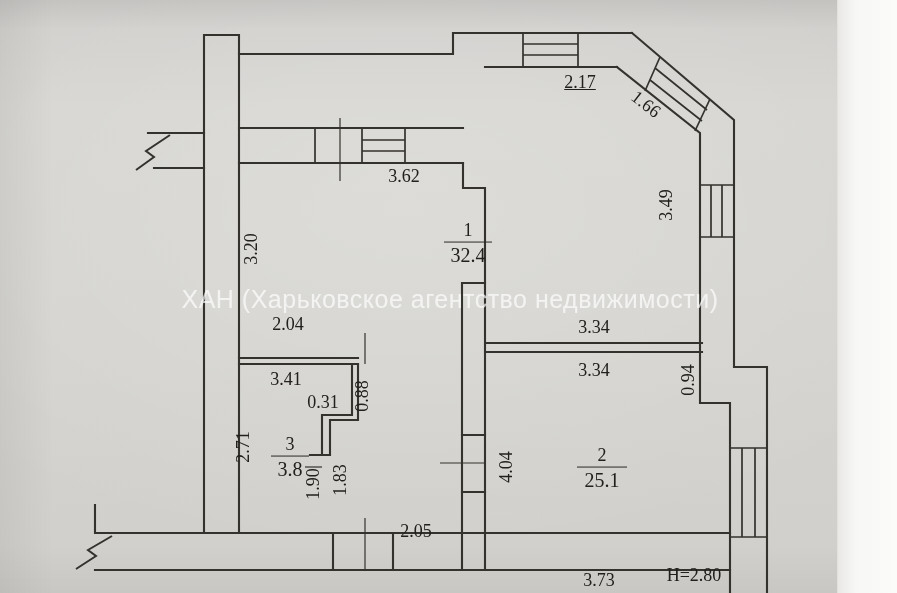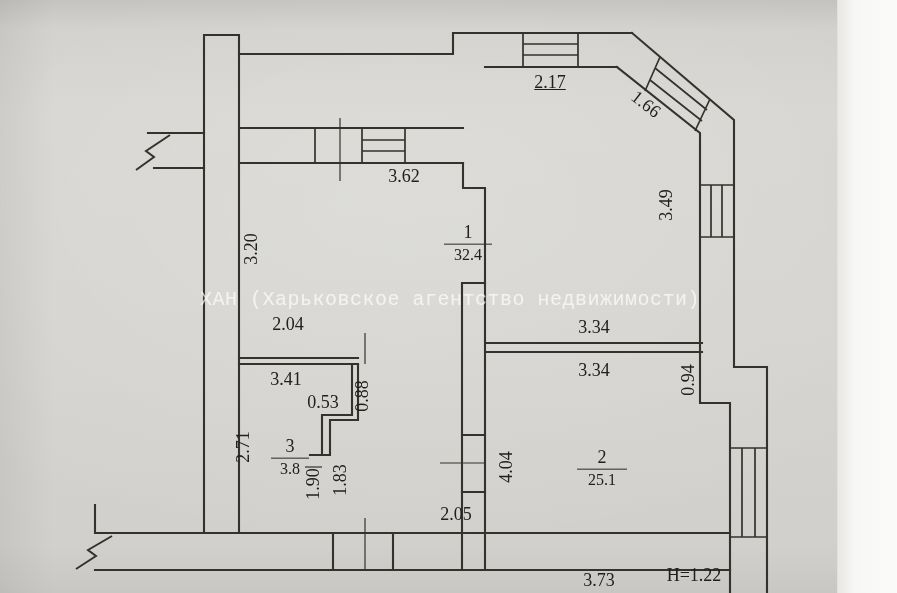--- a/index.html
+++ b/index.html
@@ -21,24 +21,24 @@
   svg{position:absolute;left:0;top:0;}
   .wall{stroke:#34322d;stroke-width:2.1;fill:none;stroke-linecap:square;}
   .win{stroke:#34322d;stroke-width:1.7;fill:none;}
   .tick{stroke:#34322d;stroke-width:1.2;fill:none;}
   .brk{stroke:#34322d;stroke-width:2;fill:none;stroke-linejoin:miter;}
   .dim-label{position:absolute;color:#21201d;font-size:18px;line-height:1;
          white-space:nowrap;transform:translate(-50%,-50%);}
   .room-label{position:absolute;transform:translate(-50%,-50%);text-align:center;color:#21201d;}
   .room-label .num{font-size:18px;line-height:1.05;}
   .room-label .bar{height:0;border-top:1.7px solid #2b2a26;margin:2px auto 2px auto;}
-  .room-label .area{font-size:16px;line-height:1.05;}
+  .room-label .area{font-size:20px;line-height:1.05;}
   #watermark{position:absolute;left:450px;top:299px;transform:translate(-50%,-50%);
-         font-family:Liberation Mono, monospace;
-         font-size:20px;letter-spacing:0.5px;white-space:nowrap;
+         font-family:Liberation Sans, sans-serif;
+         font-size:25px;letter-spacing:0.5px;white-space:nowrap;
          color:rgba(255,255,255,0.60);text-shadow:0 0 1px rgba(255,255,255,0.25);}
 </style>
 </head>
 <body>
 
 <div id="photo">
   <div id="paper-shading"></div>
 
   <svg width="897" height="593" viewBox="0 0 897 593">
     <g>
@@ -92,39 +92,39 @@
 
     <g>
       <path class="brk" d="M136,170 L154,157 L146,151 L170,135"></path>
       <path class="brk" d="M76,569 L96,556 L88,550 L112,536"></path>
     </g>
   </svg>
 
   <div id="watermark">ХАН (Харьковское агентство недвижимости)</div>
 
   <div id="labels-layer">
-      <div class="dim-label" style="left: 550px; top: 82px; transform: translate(-50%, -50%) rotate(0deg); text-decoration: underline;">2.17</div>
+      <div class="dim-label" style="left: 580px; top: 82px; transform: translate(-50%, -50%) rotate(0deg); text-decoration: underline;">2.17</div>
       <div class="dim-label" style="left: 646px; top: 104px; transform: translate(-50%, -50%) rotate(38deg);">1.66</div>
       <div class="dim-label" style="left: 367px; top: 176px; transform: translate(-50%, -50%) rotate(0deg); margin-left: 37px;">3.62</div>
       <div class="dim-label" style="left: 666px; top: 205px; transform: translate(-50%, -50%) rotate(-90deg);">3.49</div>
       <div class="dim-label" style="left: 251px; top: 249px; transform: translate(-50%, -50%) rotate(-90deg);">3.20</div>
       <div class="dim-label" style="left: 288px; top: 324px; transform: translate(-50%, -50%) rotate(0deg);">2.04</div>
       <div class="dim-label" style="left: 594px; top: 327px; transform: translate(-50%, -50%) rotate(0deg);">3.34</div>
       <div class="dim-label" style="left: 594px; top: 370px; transform: translate(-50%, -50%) rotate(0deg);">3.34</div>
       <div class="dim-label" style="left: 688px; top: 380px; transform: translate(-50%, -50%) rotate(-90deg);">0.94</div>
       <div class="dim-label" style="left: 286px; top: 379px; transform: translate(-50%, -50%) rotate(0deg);">3.41</div>
-      <div class="dim-label" style="left: 323px; top: 402px; transform: translate(-50%, -50%) rotate(0deg);">0.53</div>
+      <div class="dim-label" style="left: 323px; top: 402px; transform: translate(-50%, -50%) rotate(0deg);">0.31</div>
       <div class="dim-label" style="left: 362px; top: 396px; transform: translate(-50%, -50%) rotate(-90deg);">0.88</div>
       <div class="dim-label" style="left: 243px; top: 447px; transform: translate(-50%, -50%) rotate(-90deg);">2.71</div>
       <div class="dim-label" style="left: 313px; top: 484px; transform: translate(-50%, -50%) rotate(-90deg);">1.90</div>
       <div class="dim-label" style="left: 340px; top: 480px; transform: translate(-50%, -50%) rotate(-90deg);">1.83</div>
       <div class="dim-label" style="left: 506px; top: 467px; transform: translate(-50%, -50%) rotate(-90deg);">4.04</div>
-      <div class="dim-label" style="left: 416px; top: 514px; transform: translate(-50%, -50%) rotate(0deg); margin-left: 40px;">2.05</div>
+      <div class="dim-label" style="left: 416px; top: 531px; transform: translate(-50%, -50%) rotate(0deg);">2.05</div>
       <div class="dim-label" style="left: 599px; top: 580px; transform: translate(-50%, -50%) rotate(0deg);">3.73</div>
-      <div class="dim-label" style="left: 694px; top: 575px; transform: translate(-50%, -50%) rotate(0deg);">H=1.22</div>
+      <div class="dim-label" style="left: 694px; top: 575px; transform: translate(-50%, -50%) rotate(0deg);">H=2.80</div>
       <div class="room-label" style="left: 468px; top: 243px;">
         <div class="num">1</div>
         <div class="bar" style="width: 48px;"></div>
         <div class="area">32.4</div>
       </div>
       <div class="room-label" style="left: 602px; top: 468px;">
         <div class="num">2</div>
         <div class="bar" style="width: 50px;"></div>
         <div class="area">25.1</div>
       </div>

